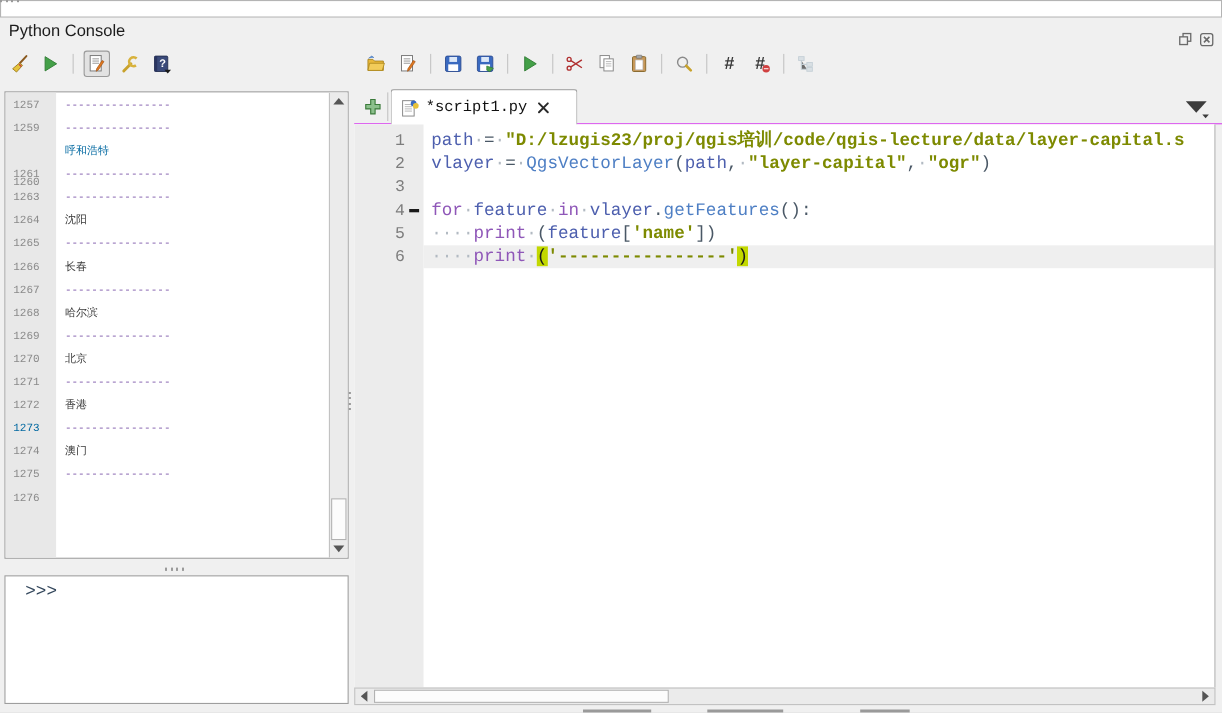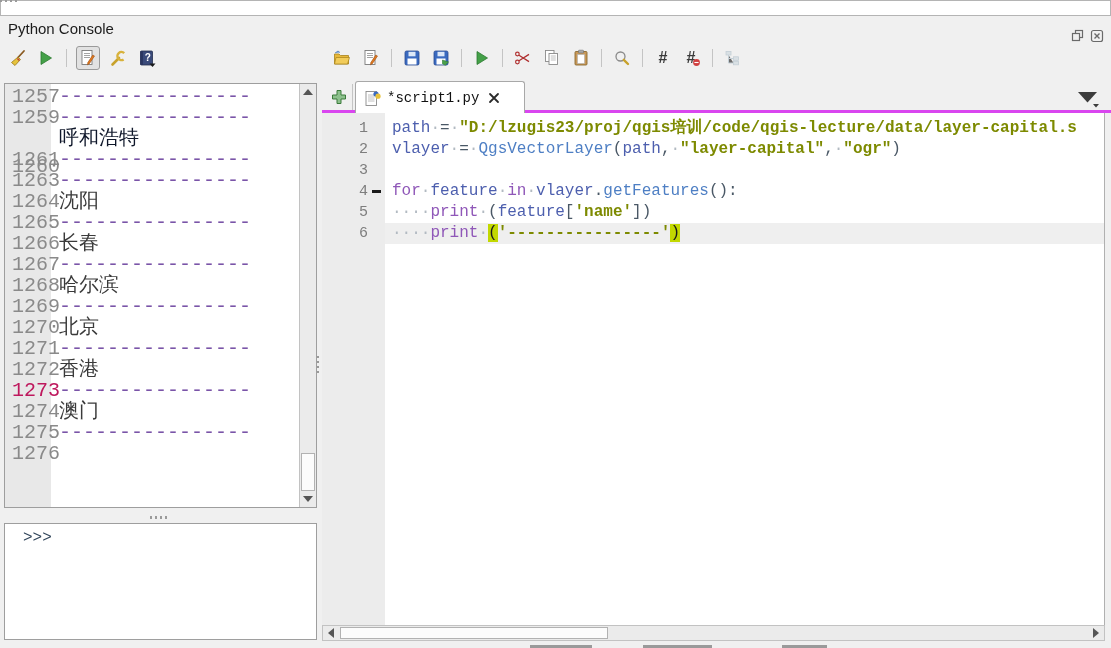--- a/index.html
+++ b/index.html
@@ -22,21 +22,21 @@
   .editor-toolbar{left:331px;top:45px;}
   .tbtn{width:22px;height:22px;display:flex;align-items:center;justify-content:center;}
   .tbtn.pressed{border:1px solid #9a9a9a;background:#e2e2e2;border-radius:3px;}
   .tsep{width:1px;height:18px;background:#c4c4c4;margin:0 2px;}
   .tbtn svg{display:block;}
 
   
   .output-panel{left:4px;top:83px;width:313px;height:425px;background:#fff;border:1px solid #9e9e9e;box-sizing:border-box;overflow:hidden;}
   .out-margin{position:absolute;left:0;top:0;width:46px;height:100%;background:#e8e8e8;}
   .out-lines{position:absolute;left:0;top:2px;right:17px;bottom:0;overflow:hidden;
-             font-family:"Liberation Mono","DejaVu Sans Mono",monospace;font-size:20px;line-height:21px;}
+             font-family:"Liberation Mono","DejaVu Sans Mono",monospace;font-size:10px;line-height:21px;}
   .crow{display:flex;height:21px;white-space:pre;}
   .cnum{width:46px;padding-left:7px;box-sizing:border-box;color:#8a8a8a;flex:none;}
   .ctext{padding-left:8px;}
 
   .vscroll{position:absolute;right:0;top:0;width:17px;height:100%;background:#ebebeb;border-left:1px solid #c2c2c2;box-sizing:border-box;}
   .sarrow{position:absolute;left:0;width:16px;height:16px;display:flex;align-items:center;justify-content:center;}
   .tri-up{width:0;height:0;border-left:5px solid transparent;border-right:5px solid transparent;border-bottom:6px solid #555;}
   .tri-down{width:0;height:0;border-left:5px solid transparent;border-right:5px solid transparent;border-top:6px solid #555;}
   .tri-left{width:0;height:0;border-top:5px solid transparent;border-bottom:5px solid transparent;border-right:6px solid #555;}
   .tri-right{width:0;height:0;border-top:5px solid transparent;border-bottom:5px solid transparent;border-left:6px solid #555;}
@@ -47,21 +47,21 @@
   .vdots{left:317px;top:356px;width:2px;height:20px;
          background:repeating-linear-gradient(180deg,#9a9a9a 0 2px,transparent 2px 5px);}
 
   
   .input-panel{left:4px;top:523px;width:313px;height:117px;background:#fff;border:1px solid #9e9e9e;box-sizing:border-box;}
   .prompt{position:absolute;left:18px;top:5px;font-family:"Liberation Mono","DejaVu Sans Mono",monospace;
           font-size:16px;color:#33475c;}
 
   
   .editor-region{left:322px;top:75px;width:789px;height:566px;}
-  .tabbar{position:absolute;left:0;top:5px;right:0;height:33px;border-bottom:3px solid #d946ef;box-sizing:border-box;}
+  .tabbar{position:absolute;left:0;top:5px;right:0;height:33px;border-bottom:1px solid #d946ef;box-sizing:border-box;}
   .addtab{position:absolute;left:8px;top:8px;width:18px;height:18px;}
   .tabbar-sep{position:absolute;left:30px;top:4px;width:1px;height:26px;background:#c4c4c4;}
   .tab{position:absolute;left:33px;top:1px;width:170px;height:33px;background:#fff;border:1px solid #a8a8a8;
        border-bottom:none;border-radius:3px 3px 0 0;display:flex;align-items:center;padding:0 8px;box-sizing:border-box;}
   .tab-label{font-family:"Liberation Mono","DejaVu Sans Mono",monospace;font-size:14px;color:#111;margin:0 8px 0 6px;}
   .tab-dropdown{position:absolute;right:10px;top:11px;}
 
   .code-area{position:absolute;left:0;top:38px;right:6px;height:512px;background:#fff;border-right:1px solid #b0b0b0;box-sizing:border-box;overflow:hidden;}
   .ed-margin{position:absolute;left:0;top:0;width:63px;height:100%;background:#ececec;}
   .ed-lines{position:absolute;left:0;top:5px;right:0;overflow:hidden;
@@ -229,33 +229,33 @@
         <rect x="9.5" y="12.3" width="5" height="3.5" fill="#c8d4dc" stroke="#a0b4c0" stroke-width="0.8"></rect>
       </svg>
     </div>
   </div>
 
   <div class="abs output-panel">
     <div class="out-margin"></div>
     <div class="out-lines">
         <div class="crow"><span class="cnum" style="color: rgb(138, 138, 138);">1257</span><span class="ctext" style="color: rgb(122, 84, 168);">----------------</span></div>
         <div class="crow"><span class="cnum" style="color: rgb(138, 138, 138);">1259</span><span class="ctext" style="color: rgb(122, 84, 168);">----------------</span></div>
-        <div class="crow"><span class="cnum" style="color: rgb(138, 138, 138); margin-top: 28px;">1260</span><span class="ctext" style="color: #0f172a; text-align: center;">呼和浩特</span></div>
+        <div class="crow"><span class="cnum" style="color: rgb(138, 138, 138); margin-top: 28px;">1260</span><span class="ctext" style="color: #0369a1; text-align: center;">呼和浩特</span></div>
         <div class="crow"><span class="cnum" style="color: rgb(138, 138, 138);">1261</span><span class="ctext" style="color: rgb(122, 84, 168);">----------------</span></div>
         <div class="crow"><span class="cnum" style="color: rgb(138, 138, 138);">1263</span><span class="ctext" style="color: rgb(122, 84, 168);">----------------</span></div>
         <div class="crow"><span class="cnum" style="color: rgb(138, 138, 138);">1264</span><span class="ctext" style="color: rgb(58, 58, 58);">沈阳</span></div>
         <div class="crow"><span class="cnum" style="color: rgb(138, 138, 138);">1265</span><span class="ctext" style="color: rgb(122, 84, 168);">----------------</span></div>
         <div class="crow"><span class="cnum" style="color: rgb(138, 138, 138);">1266</span><span class="ctext" style="color: rgb(58, 58, 58);">长春</span></div>
         <div class="crow"><span class="cnum" style="color: rgb(138, 138, 138);">1267</span><span class="ctext" style="color: rgb(122, 84, 168);">----------------</span></div>
         <div class="crow"><span class="cnum" style="color: rgb(138, 138, 138);">1268</span><span class="ctext" style="color: rgb(58, 58, 58);">哈尔滨</span></div>
         <div class="crow"><span class="cnum" style="color: rgb(138, 138, 138);">1269</span><span class="ctext" style="color: rgb(122, 84, 168);">----------------</span></div>
         <div class="crow"><span class="cnum" style="color: rgb(138, 138, 138);">1270</span><span class="ctext" style="color: rgb(58, 58, 58);">北京</span></div>
         <div class="crow"><span class="cnum" style="color: rgb(138, 138, 138);">1271</span><span class="ctext" style="color: rgb(122, 84, 168);">----------------</span></div>
         <div class="crow"><span class="cnum" style="color: rgb(138, 138, 138);">1272</span><span class="ctext" style="color: rgb(58, 58, 58);">香港</span></div>
-        <div class="crow"><span class="cnum" style="color: #be185d; text-align: center;">1273</span><span class="ctext" style="color: rgb(122, 84, 168);">----------------</span></div>
+        <div class="crow"><span class="cnum" style="color: #0369a1;">1273</span><span class="ctext" style="color: rgb(122, 84, 168);">----------------</span></div>
         <div class="crow"><span class="cnum" style="color: rgb(138, 138, 138);">1274</span><span class="ctext" style="color: rgb(58, 58, 58);">澳门</span></div>
         <div class="crow"><span class="cnum" style="color: rgb(138, 138, 138);">1275</span><span class="ctext" style="color: rgb(122, 84, 168);">----------------</span></div>
         <div class="crow"><span class="cnum" style="color: rgb(138, 138, 138);">1276</span><span class="ctext" style="color: rgb(58, 58, 58);"></span></div>
       </div>
     <div class="vscroll">
       <div class="sarrow" style="top:0">
           <div class="tri-up"></div>
         </div>
       <div class="vthumb"></div>
       <div class="sarrow" style="bottom:0">

